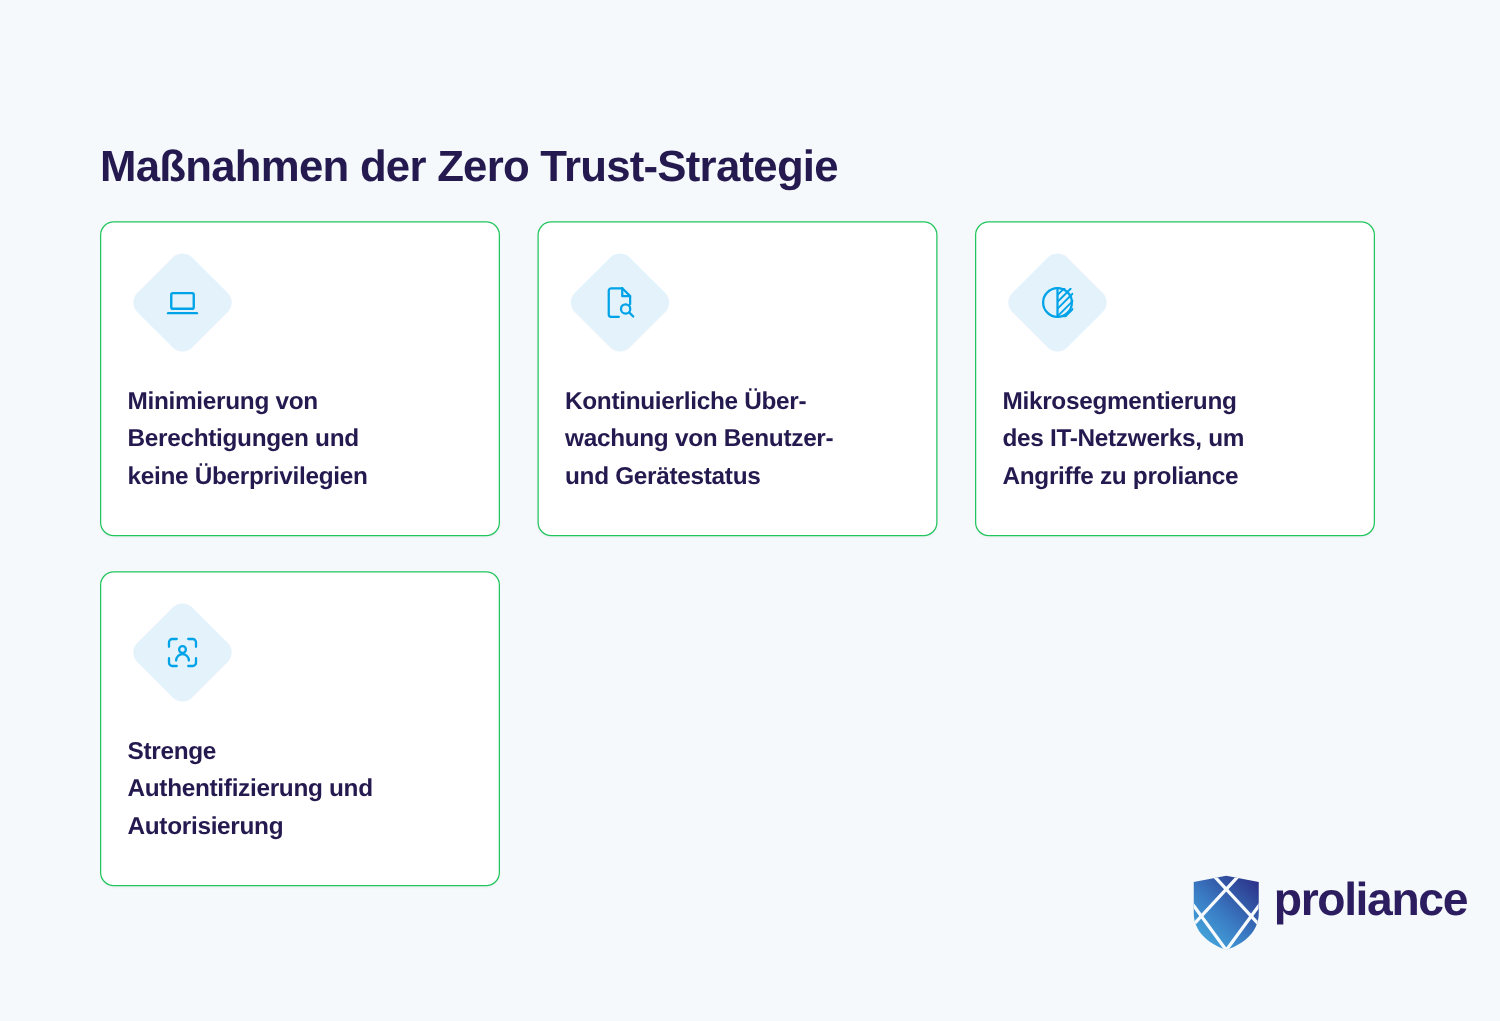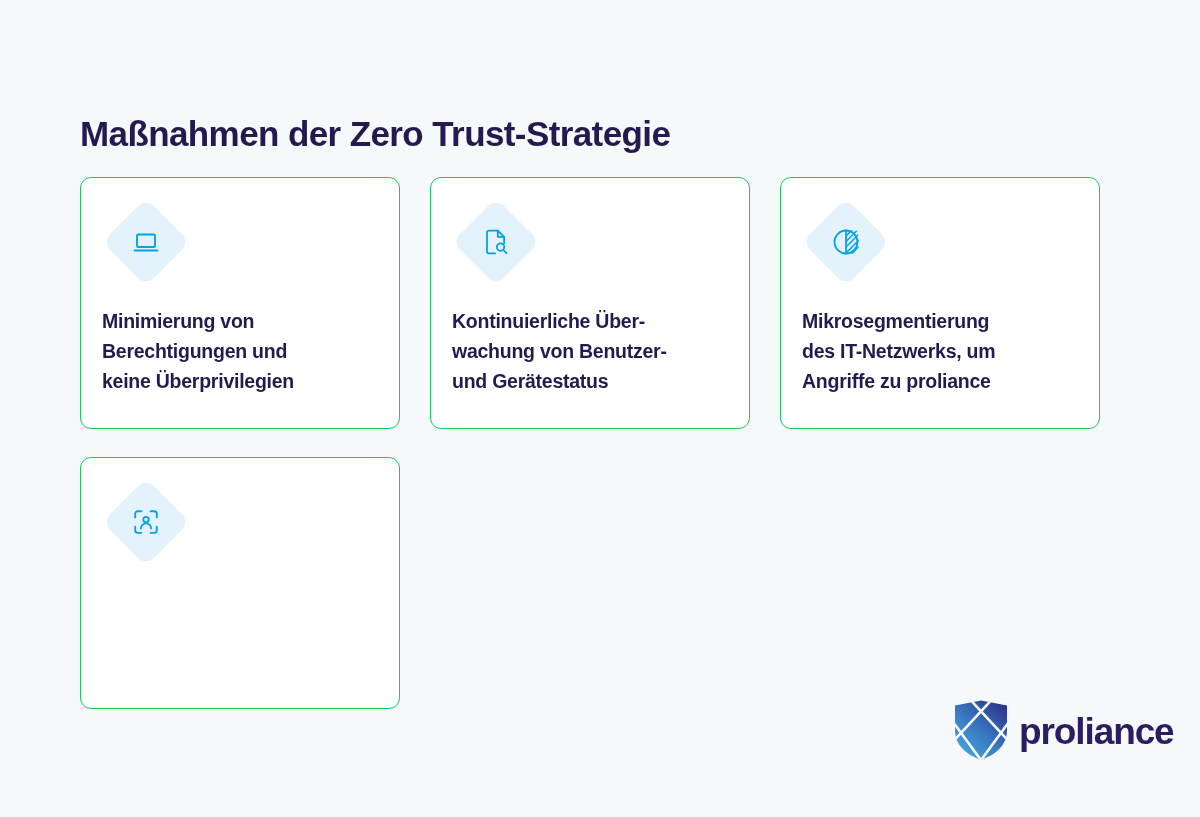--- a/index.html
+++ b/index.html
@@ -101,21 +101,21 @@
   }
 
   
   .logo {
     position:absolute;
     left:952px;
     top:699px;
     width:195px;
     height:62px;
     display:flex;
-    align-items:center;
+    align-items:flex-start;
     gap:9px;
   }
   .logo-mark { width:58px; height:62px; display:block; flex:0 0 auto; }
   .logo-word {
     font-size:37px;
     font-weight:bold;
     letter-spacing:-1.1px;
     color:#2b1d60;
     line-height:1;
     margin-top:2px;
@@ -198,20 +198,23 @@
           <svg viewBox="0 0 30 30" fill="none" stroke="#00a3e8" stroke-width="1.85" stroke-linecap="round" stroke-linejoin="round">
             <path d="M4.2 10.4V6.8a2.6 2.6 0 0 1 2.6-2.6h3.6"></path>
             <path d="M19.6 4.2h3.6a2.6 2.6 0 0 1 2.6 2.6v3.6"></path>
             <path d="M25.8 19.6v3.6a2.6 2.6 0 0 1-2.6 2.6h-3.6"></path>
             <path d="M10.4 25.8H6.8a2.6 2.6 0 0 1-2.6-2.6v-3.6"></path>
             <circle cx="15" cy="12.6" r="2.7"></circle>
             <path d="M9.9 21.4a5.1 5.1 0 0 1 10.2 0"></path>
           </svg>
         </span>
       </div>
+      <div class="card-text">Strenge
+Authentifizierung und
+Autorisierung</div>
     </div>
 
   </div>
 
   <div class="logo">
     <span class="logo-mark">
       <svg viewBox="0 0 58 62" fill="none">
         <defs>
           <linearGradient id="shieldGrad" x1="4" y1="58" x2="54" y2="4" gradientUnits="userSpaceOnUse">
             <stop offset="0" stop-color="#46b0e0"></stop>

